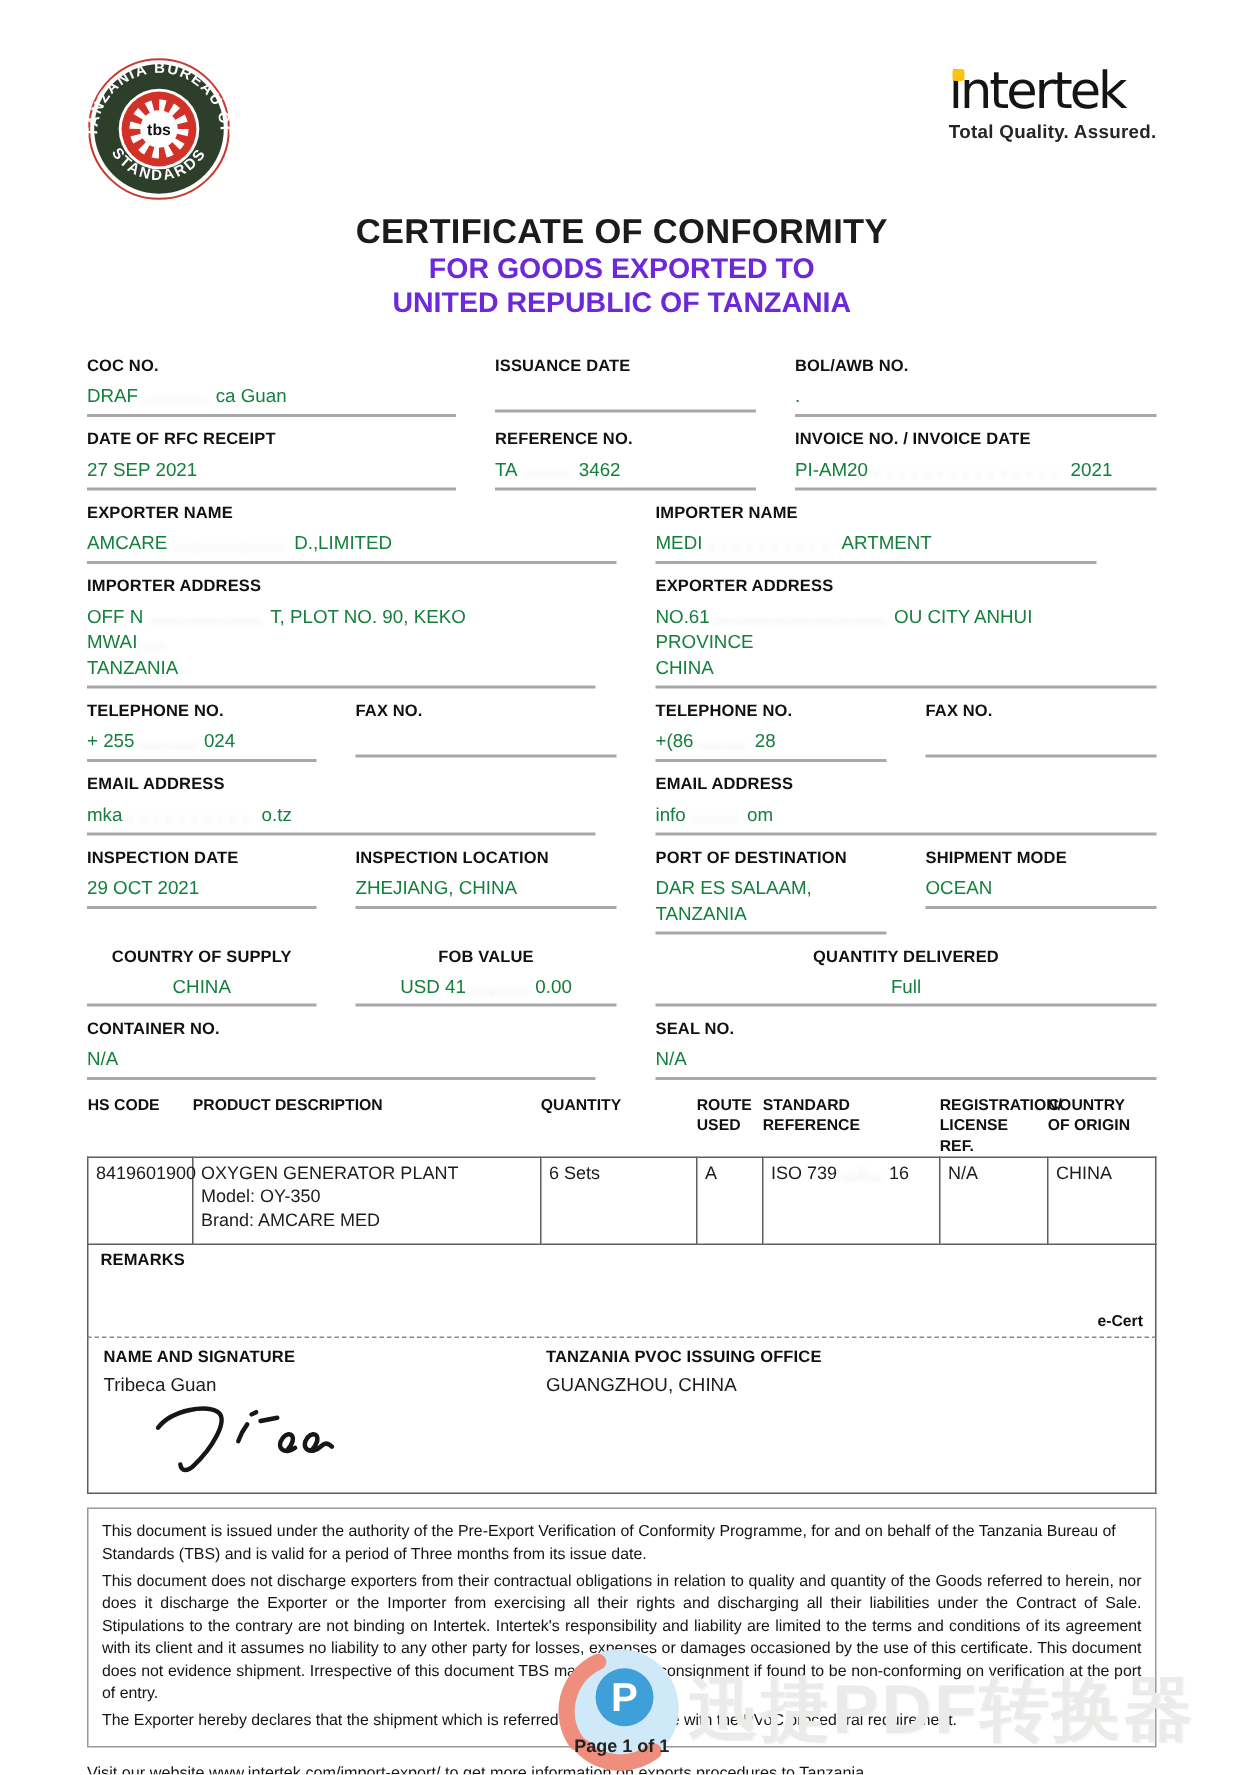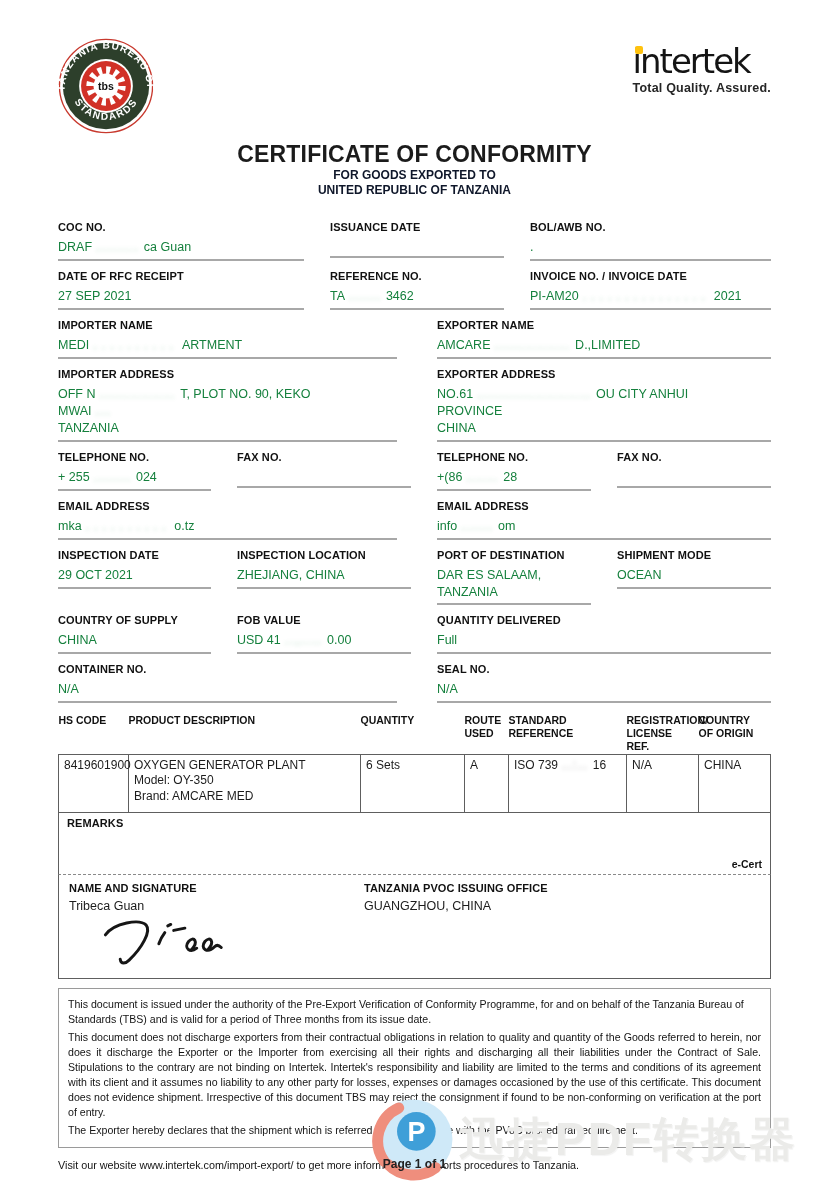--- a/index.html
+++ b/index.html
@@ -14,28 +14,28 @@
   .tbs-logo { width:96px; height:96px; }
   .itk { text-align:left; margin-top:6px; }
   .itk-word { position:relative; font-family:"DejaVu Sans", sans-serif; font-weight:normal;
     font-size:34px; letter-spacing:-2px; color:#141414; line-height:1; }
   .itk-dot { position:absolute; left:2px; top:2px; width:8px; height:8px;
     background:#ffc20e; border-radius:2px; }
   .itk-tag { font-size:12.5px; font-weight:bold; color:#262626; margin-top:3px; letter-spacing:.2px; }
   
   .title { text-align:center; margin-top:6px; line-height:1.22; }
   .t1 { font-size:23px; font-weight:bold; color:#1b1b1b; letter-spacing:.2px; }
-  .t2 { font-size:12px; font-weight:bold; color:#0f172a; }
+  .t2 { font-size:19px; font-weight:bold; color:#6d28d9; }
   
   .form { margin-top:24px; }
   .frow { display:grid; margin-bottom:9px; }
   .r3  { grid-template-columns:272px 200px 1fr; }
   .r2  { grid-template-columns:379px 1fr; }
   .r4  { grid-template-columns:179px 200px 180px 1fr; }
-  .r3b { grid-template-columns:179px 200px 1fr; }
+  .r3b { grid-template-columns:179px 200px 1fr;text-align:center; }
   .fld { margin-right:26px; }
   .fld:last-child { margin-right:0; }
   .fld.short { margin-right:40px; }
   .lbl { font-size:11px; font-weight:bold; color:#111; margin-bottom:5px; letter-spacing:.1px; }
   .val { border-bottom:2px solid #a8a8a8; padding:1px 0 3px 0; min-height:20px;
     font-size:12.5px; color:#15803d; line-height:1.35; }
   .vh { filter:blur(2px); opacity:.5; letter-spacing:2px; margin:0 4px; }
   .vh.wide { letter-spacing:5px; }
   .vline { min-height:17px; }
   
@@ -136,27 +136,27 @@
         <div class="lbl">REFERENCE NO.</div>
         <div class="val"><span>TA</span><span class="vh">......</span><span>3462</span></div>
       </div>
       <div class="fld">
         <div class="lbl">INVOICE NO. / INVOICE DATE</div>
         <div class="val"><span>PI-AM20</span><span class="vh wide">...............</span><span>2021</span></div>
       </div>
     </div>
 
     <div class="frow r2">
+      <div class="fld">
+        <div class="lbl">EXPORTER NAME</div>
+        <div class="val"><span>AMCARE</span><span class="vh">..............</span><span>D.,LIMITED</span></div>
+      </div>
       <div class="fld short">
         <div class="lbl">IMPORTER NAME</div>
         <div class="val"><span>MEDI</span><span class="vh wide">..........</span><span>ARTMENT</span></div>
-      </div>
-      <div class="fld">
-        <div class="lbl">EXPORTER NAME</div>
-        <div class="val"><span>AMCARE</span><span class="vh">..............</span><span>D.,LIMITED</span></div>
       </div>
     </div>
 
     <div class="frow r2">
       <div class="fld short">
         <div class="lbl">IMPORTER ADDRESS</div>
         <div class="val">
           <div class="vline"><span>OFF N</span><span class="vh">..............</span><span>T, PLOT NO. 90, KEKO</span></div>
           <div class="vline"><span>MWAI</span><span class="vh">...</span></div>
           <div class="vline"><span>TANZANIA</span></div>

